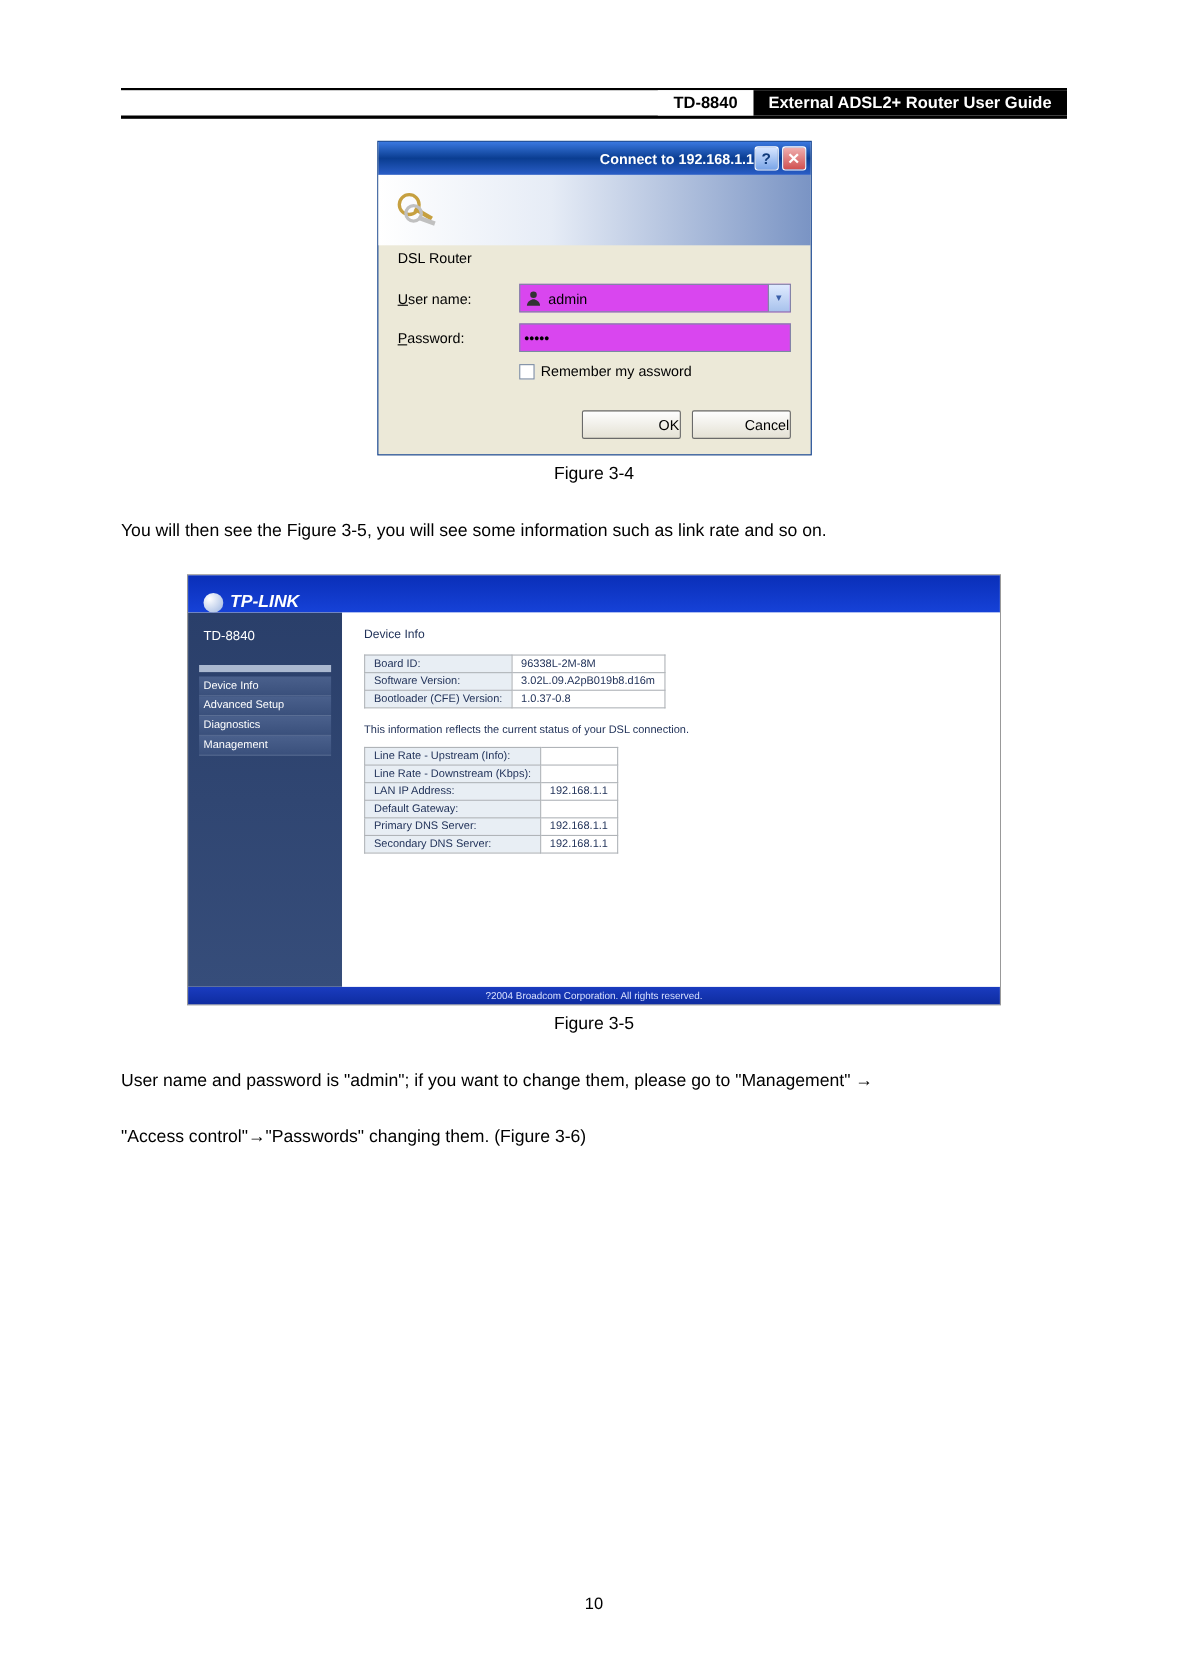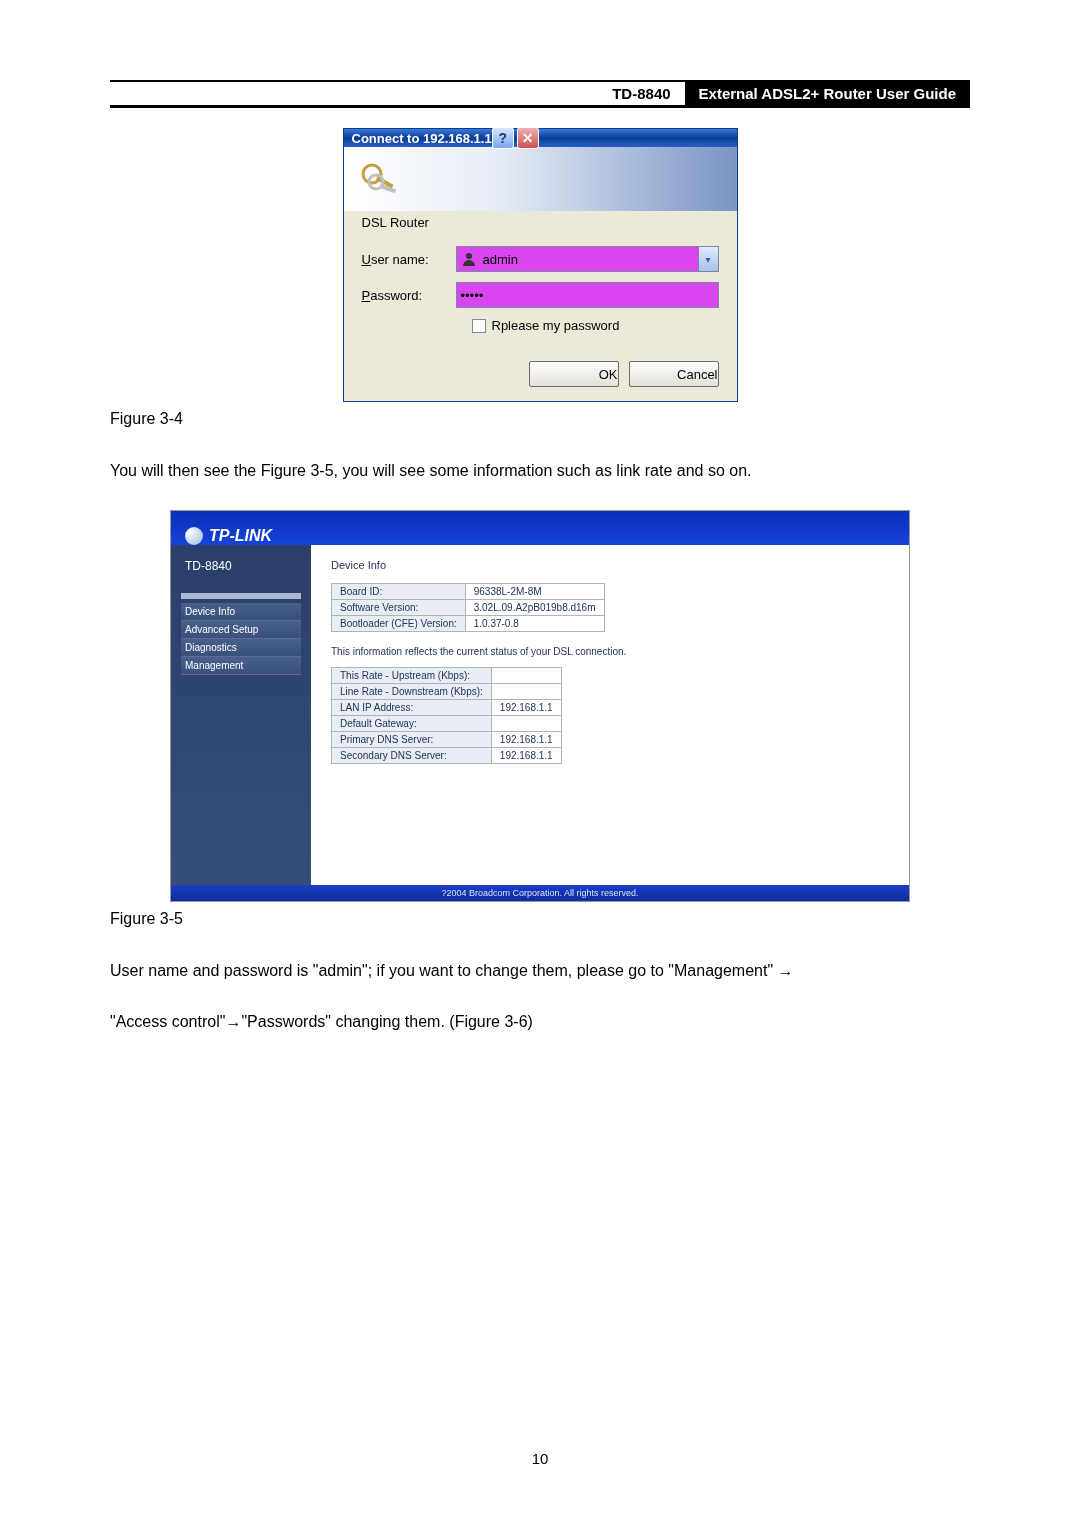--- a/index.html
+++ b/index.html
@@ -46,25 +46,25 @@
   
   .auth-dialog {
     width: 395px;
     margin: 20px auto 8px auto;
     border: 1px solid #0a3d91;
     background: #ece9d8;
     font-family: Tahoma, sans-serif;
     font-size: 13px;
   }
   .auth-titlebar {
-    height: 18px;
+    height: 30px;
     background: linear-gradient(to bottom, #3a78e0 0%, #0a3d91 50%, #2a5ec8 100%);
     display: flex;
     align-items: center;
-    justify-content: flex-start;
+    justify-content: flex-end;
     padding: 0 4px 0 8px;
   }
   .auth-title-text {
     color: #fff;
     font-weight: bold;
   }
   .auth-title-buttons { display: flex; gap: 3px; }
   .auth-ctl-btn {
     width: 22px; height: 22px;
     background: linear-gradient(#f0b0b0,#d05050);
@@ -85,21 +85,21 @@
     width: 46px; height: 46px;
     border-radius: 4px;
     position: relative;
   }
   .keyring {
     position:absolute; inset:0;
   }
   .auth-body { padding: 4px 18px 14px 18px; }
   .auth-section-label { margin-bottom: 16px; }
   .auth-row { display:flex; align-items:center; margin-bottom:10px; }
-  .auth-label { width: 94px; }
+  .auth-label { width: 110px; }
   .auth-label .ul { text-decoration: underline; }
   .auth-input-wrap {
     flex: 1;
     height: 26px;
     border: 1px solid #7a8aa0;
     background:#d946ef;
     display:flex; align-items:center;
     padding: 0 4px;
     position:relative;
   }
@@ -123,20 +123,21 @@
   .auth-btn {
     width:90px; height:26px;
     border:1px solid #6a6a6a;
     background: linear-gradient(#fefefe,#e4e1d4);
     border-radius:2px;
     font-size:13px;
     display:flex;align-items:center;justify-content:flex-end;
   }
 
   .figure-caption {
+    text-align: center;
     font-size: 16px;
     margin: 6px 0 30px 0;
   }
   .body-text {
     font-size: 16px;
     line-height: 1.6;
     margin: 10px 0 26px 0;
   }
 
   
@@ -262,21 +263,21 @@
 
       <div class="auth-row">
         <div class="auth-label"><span class="ul">P</span><span>assword:</span></div>
         <div class="auth-input-wrap">
           <span>•••••</span>
         </div>
       </div>
 
       <div class="auth-checkbox-row">
         <div class="chk"></div>
-        <span><span class="ul">R</span><span>please my password</span></span>
+        <span><span class="ul">R</span><span>emember my assword</span></span>
       </div>
 
       <div class="auth-buttons">
         <div class="auth-btn">
             <span>OK</span>
           </div>
         <div class="auth-btn">
             <span>Cancel</span>
           </div>
       </div>
@@ -317,21 +318,21 @@
           <tr>
                 <td>Bootloader (CFE) Version:</td>
                 <td>1.0.37-0.8</td>
               </tr>
         </tbody>
           </table>
         <div class="tp-note">This information reflects the current status of your DSL connection.</div>
         <table class="tp-table">
           <tbody>
               <tr>
-                <td>This Rate - Upstream (Kbps):</td>
+                <td>Line Rate - Upstream (Info):</td>
                 <td style="min-width:70px"></td>
               </tr>
           <tr>
                 <td>Line Rate - Downstream (Kbps):</td>
                 <td></td>
               </tr>
           <tr>
                 <td>LAN IP Address:</td>
                 <td>192.168.1.1</td>
               </tr>

